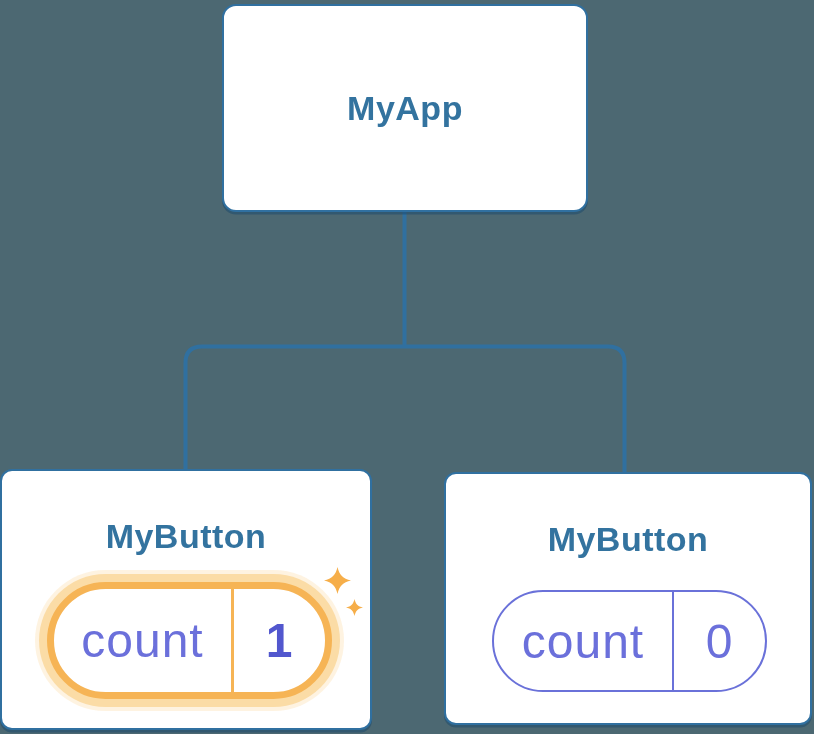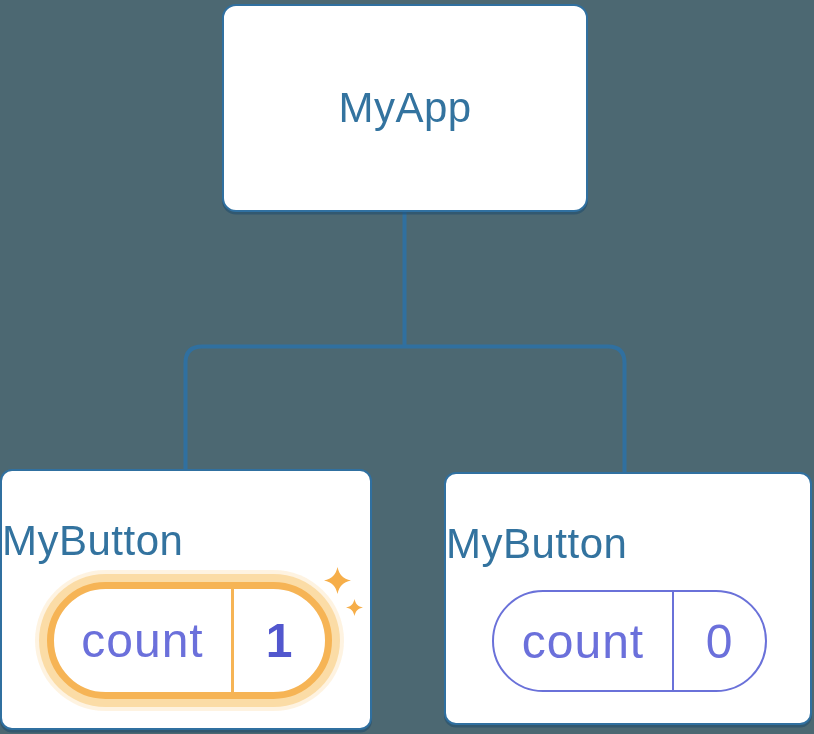--- a/index.html
+++ b/index.html
@@ -57,30 +57,31 @@
     width: 372px; height: 261px;
     border-radius: 12px;
   }
   .node-child-right {
     left: 444px; top: 472px;
     width: 368px; height: 253px;
     border-radius: 12px;
   }
   .node-title {
     color: var(--title-blue);
-    font-size: 42px;
-    font-weight: 400;
+    font-size: 34px;
+    font-weight: 700;
     letter-spacing: 0.5px;
     white-space: nowrap;
   }
   .child-title {
     position: absolute;
     top: 46px;
     left: 0;
     width: 100%;
+    text-align: center;
   }
   .state-pill {
     position: absolute;
     box-sizing: border-box;
     background: var(--node-bg);
     border-radius: 999px;
     display: flex;
     align-items: stretch;
     overflow: hidden;
   }

